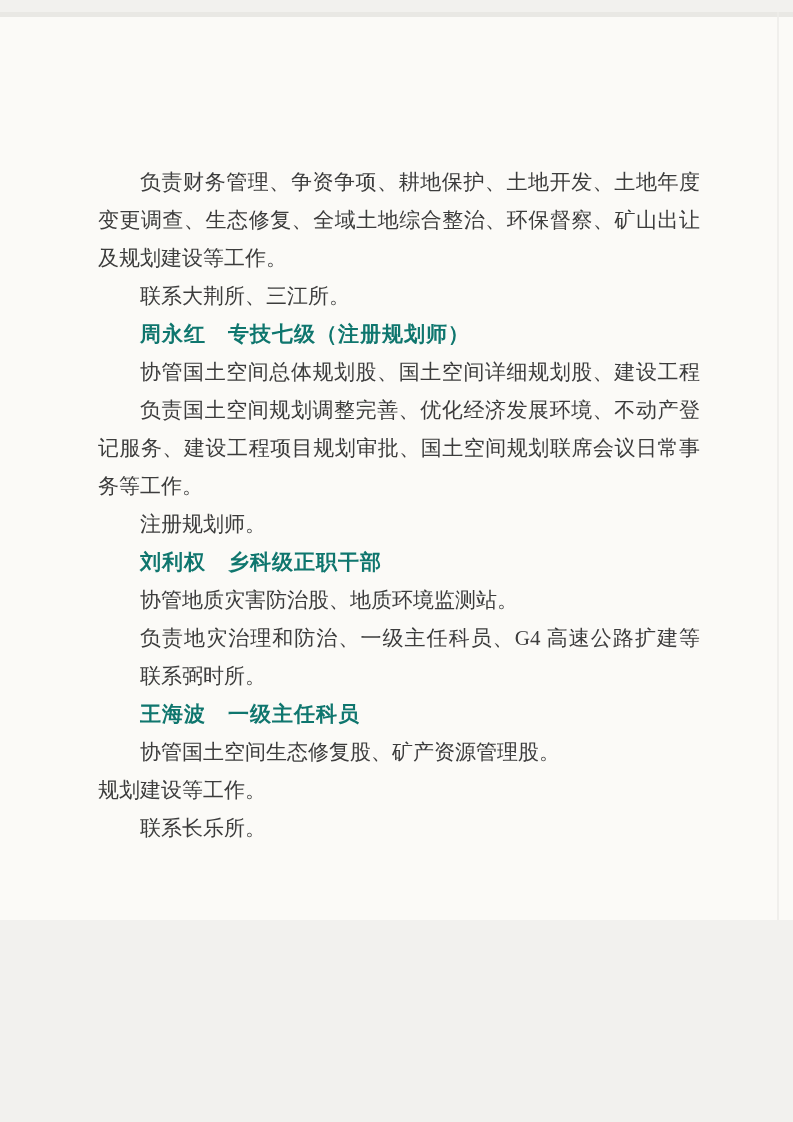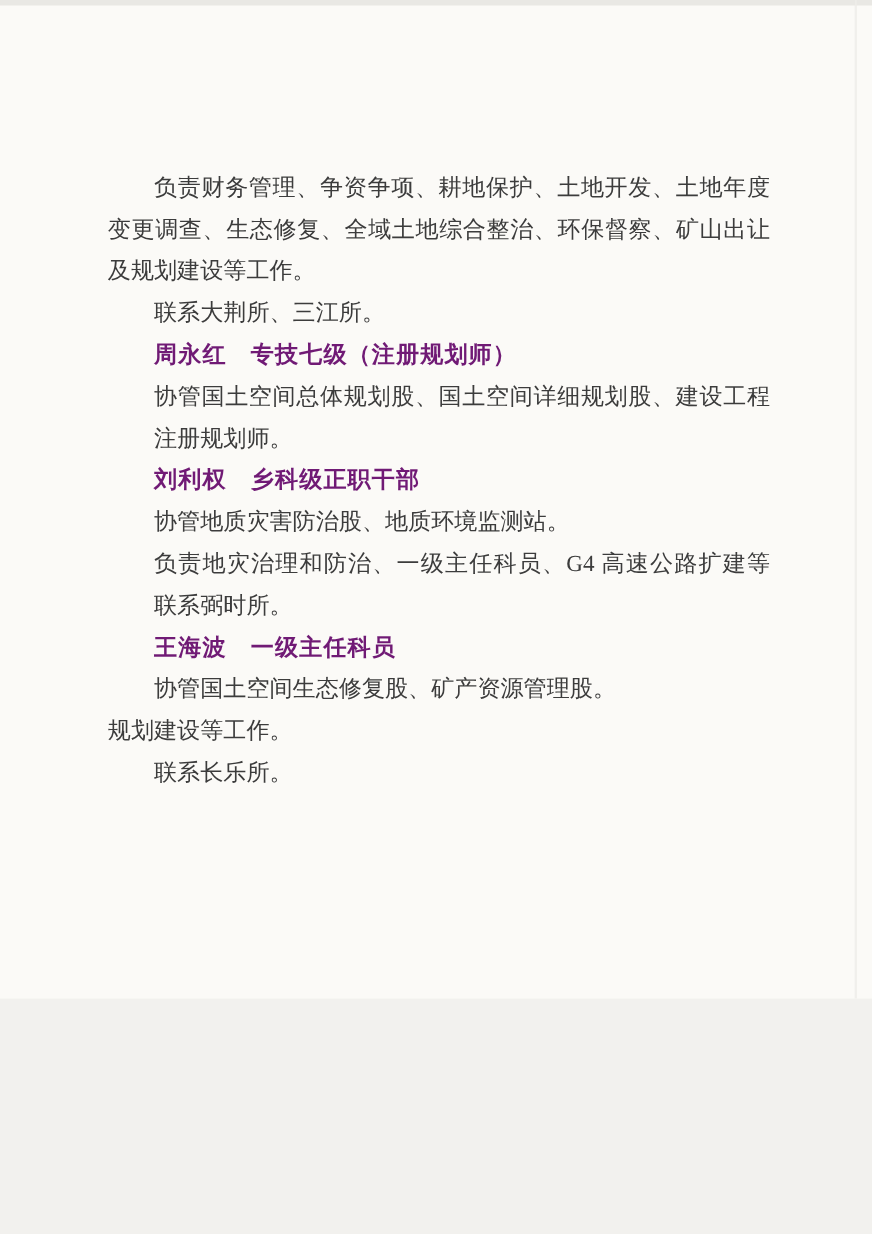--- a/index.html
+++ b/index.html
@@ -4,21 +4,21 @@
 <style>
   html, body {
     margin: 0;
     padding: 0;
     background: #f2f1ee;
   }
   .page {
     position: relative;
     width: 793px;
     height: 908px;
-    margin: 0 auto;
+    margin: 12px auto;
     background: #fbfaf7;
     overflow: hidden;
     font-family: "Liberation Serif", "DejaVu Serif", serif;
     color: #3c3c3c;
   }
   
   .scan-top-edge {
     position: absolute;
     top: 0; left: 0; right: 0;
     height: 5px;
@@ -50,21 +50,21 @@
   .line.fill {
     text-align-last: justify;
   }
   .line.first {
     text-indent: 42px;
   }
   .heading {
     height: 38px;
     line-height: 38px;
     font-weight: 700;
-    color: #701a75;
+    color: #0f766e;
     text-indent: 42px;
     letter-spacing: 1px;
   }
   .officer-name { margin-right: 22px; }
   .footer {
     position: absolute;
     top: 1023px;
     right: 107px;
     font-size: 20px;
     line-height: 24px;
@@ -86,20 +86,25 @@
         <div class="line">及规划建设等工作。</div>
       </div>
       <div class="block">
         <div class="line first">联系大荆所、三江所。</div>
       </div>
       <div class="block heading"><span class="officer-name">周永红</span><span class="officer-rank">专技七级（注册规划师）</span></div>
       <div class="block">
         <div class="line fill first">协管国土空间总体规划股、国土空间详细规划股、建设工程</div>
       </div>
       <div class="block">
+        <div class="line fill first">负责国土空间规划调整完善、优化经济发展环境、不动产登</div>
+        <div class="line fill">记服务、建设工程项目规划审批、国土空间规划联席会议日常事</div>
+        <div class="line">务等工作。</div>
+      </div>
+      <div class="block">
         <div class="line first">注册规划师。</div>
       </div>
       <div class="block heading"><span class="officer-name">刘利权</span><span class="officer-rank">乡科级正职干部</span></div>
       <div class="block">
         <div class="line first">协管地质灾害防治股、地质环境监测站。</div>
       </div>
       <div class="block">
         <div class="line fill first">负责地灾治理和防治、一级主任科员、G4 高速公路扩建等</div>
       </div>
       <div class="block">

